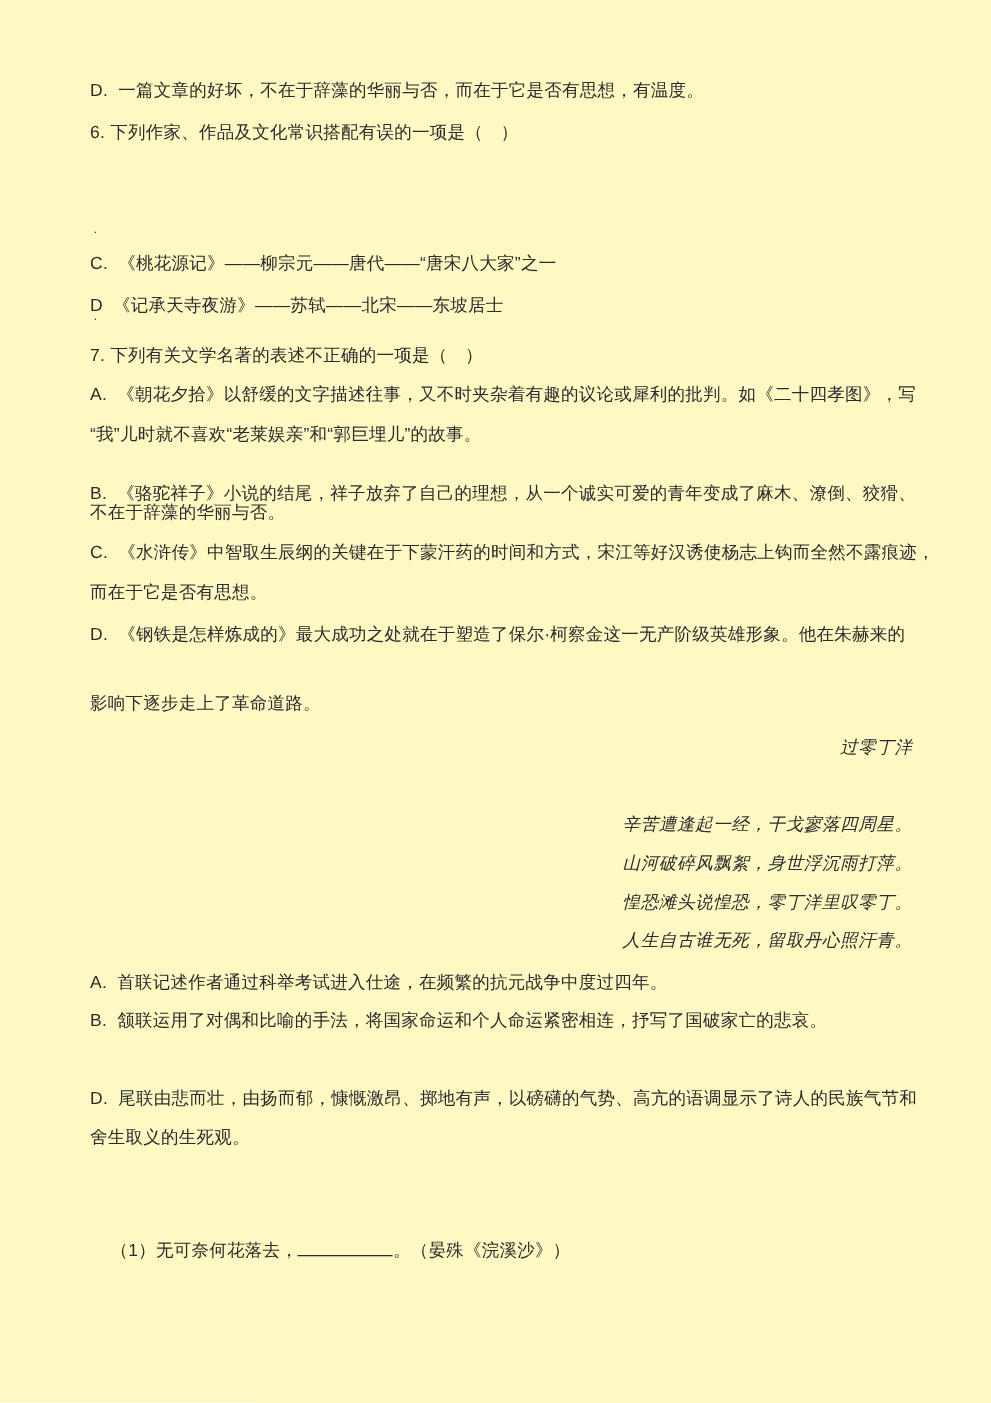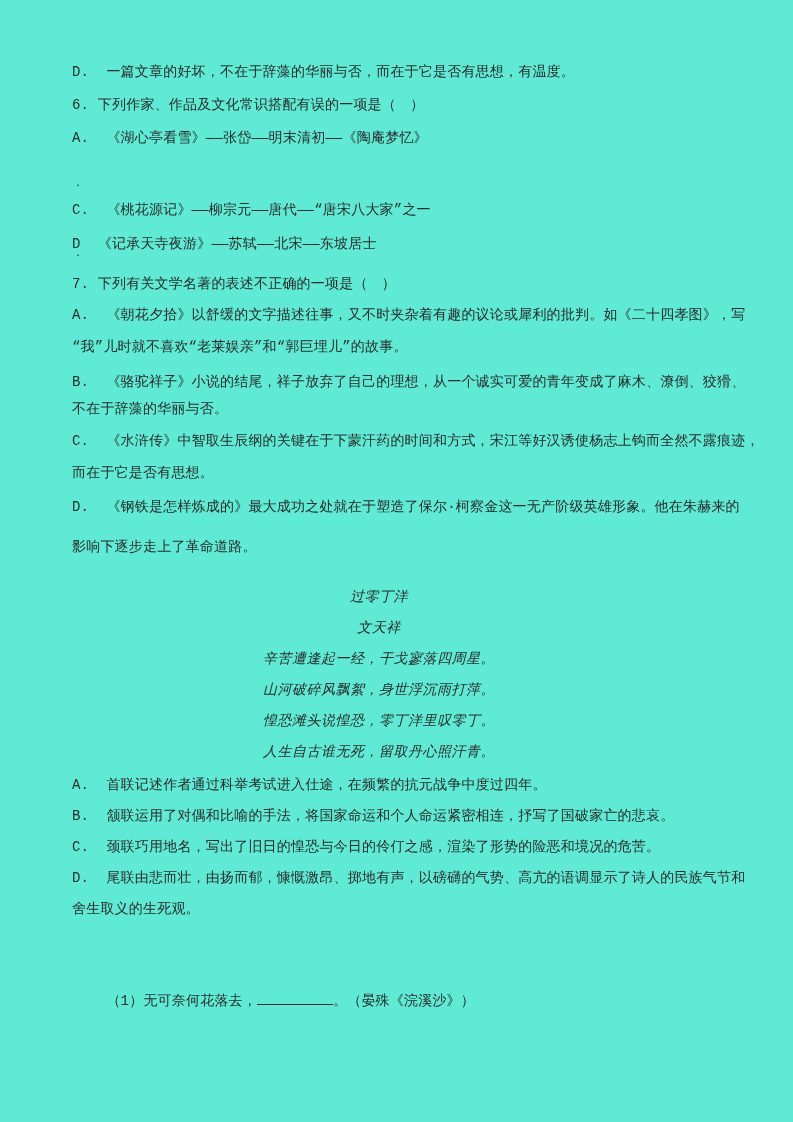--- a/index.html
+++ b/index.html
@@ -1,36 +1,36 @@
 <!DOCTYPE html>
 <html><head>
 <meta charset="utf-8">
 <style>
   html, body { margin: 0; padding: 0; background: #ffffff; }
   .page {
     position: relative;
     width: 793px;
     height: 1122px;
-    background: #5eead4;
-    font-family: Liberation Mono, monospace;
+    background: #fef9c3;
+    font-family: Liberation Sans, sans-serif;
     color: #2b2b2b;
     overflow: hidden;
   }
   .ln {
     position: absolute;
     left: 72px;
     font-size: 14px;
     line-height: 20px;
     white-space: pre;
     letter-spacing: 0.2px;
   }
   .center {
-    left: 54px;
+    left: 80px;
     width: 650px;
-    text-align: center;
+    text-align: right;
   }
   .poem {
     font-style: italic;
     letter-spacing: 0.5px;
   }
   .submark {
     position: absolute;
     font-size: 10px;
     line-height: 10px;
     color: #2b2b2b;
@@ -49,47 +49,44 @@
   }
 </style>
 </head>
 <body>
 
 <div class="page">
 
   <div class="ln" style="top:62px">D.  一篇文章的好坏，不在于辞藻的华丽与否，而在于它是否有思想，有温度。</div>
 
   <div class="ln" style="top:95px">6. 下列作家、作品及文化常识搭配有误的一项是（　）</div>
-  <div class="ln" style="top:128px">A.  《湖心亭看雪》——张岱——明末清初——《陶庵梦忆》</div>
   <span class="submark" style="top:179px;left:75px">.</span>
   <div class="ln" style="top:200px">C.  《桃花源记》——柳宗元——唐代——“唐宋八大家”之一</div>
   <div class="ln" style="top:234px">D  《记承天寺夜游》——苏轼——北宋——东坡居士</div>
   <span class="submark" style="top:249px;left:75px">.</span>
 
   <div class="ln" style="top:274px">7. 下列有关文学名著的表述不正确的一项是（　）</div>
   <div class="ln" style="top:305px">A.  《朝花夕拾》以舒缓的文字描述往事，又不时夹杂着有趣的议论或犀利的批判。如《二十四孝图》，写</div>
   <div class="ln" style="top:337px">“我”儿时就不喜欢“老莱娱亲”和“郭巨埋儿”的故事。</div>
-  <div class="ln" style="top:372px">B.  《骆驼祥子》小说的结尾，祥子放弃了自己的理想，从一个诚实可爱的青年变成了麻木、潦倒、狡猾、</div>
+  <div class="ln" style="top:384px">B.  《骆驼祥子》小说的结尾，祥子放弃了自己的理想，从一个诚实可爱的青年变成了麻木、潦倒、狡猾、</div>
   <div class="ln" style="top:399px">不在于辞藻的华丽与否。</div>
   <div class="ln" style="top:431px">C.  《水浒传》中智取生辰纲的关键在于下蒙汗药的时间和方式，宋江等好汉诱使杨志上钩而全然不露痕迹，</div>
   <div class="ln" style="top:463px">而在于它是否有思想。</div>
   <div class="ln" style="top:497px">D.  《钢铁是怎样炼成的》最大成功之处就在于塑造了保尔·柯察金这一无产阶级英雄形象。他在朱赫来的</div>
-  <div class="ln" style="top:537px">影响下逐步走上了革命道路。</div>
+  <div class="ln" style="top:552px">影响下逐步走上了革命道路。</div>
 
 
   <div class="ln center poem" style="top:587px">过零丁洋</div>
-  <div class="ln center poem" style="top:618px">文天祥</div>
   <div class="ln center poem" style="top:649px">辛苦遭逢起一经，干戈寥落四周星。</div>
   <div class="ln center poem" style="top:680px">山河破碎风飘絮，身世浮沉雨打萍。</div>
   <div class="ln center poem" style="top:711px">惶恐滩头说惶恐，零丁洋里叹零丁。</div>
   <div class="ln center poem" style="top:742px">人生自古谁无死，留取丹心照汗青。</div>
 
   <div class="ln" style="top:806px">B.  颔联运用了对偶和比喻的手法，将国家命运和个人命运紧密相连，抒写了国破家亡的悲哀。</div>
   <div class="ln" style="top:775px">A.  首联记述作者通过科举考试进入仕途，在频繁的抗元战争中度过四年。</div>
-  <div class="ln" style="top:837px">C.  颈联巧用地名，写出了旧日的惶恐与今日的伶仃之感，渲染了形势的险恶和境况的危苦。</div>
   <div class="ln" style="top:868px">D.  尾联由悲而壮，由扬而郁，慷慨激昂、掷地有声，以磅礴的气势、高亢的语调显示了诗人的民族气节和</div>
   <div class="ln" style="top:899px">舍生取义的生死观。</div>
 
 
   <div class="ln" style="top:970px">
     <span>（1）无可奈何花落去，</span><span class="answer-blank"></span><span>。（晏殊《浣溪沙》）</span>
   </div>
 
 </div>
 

